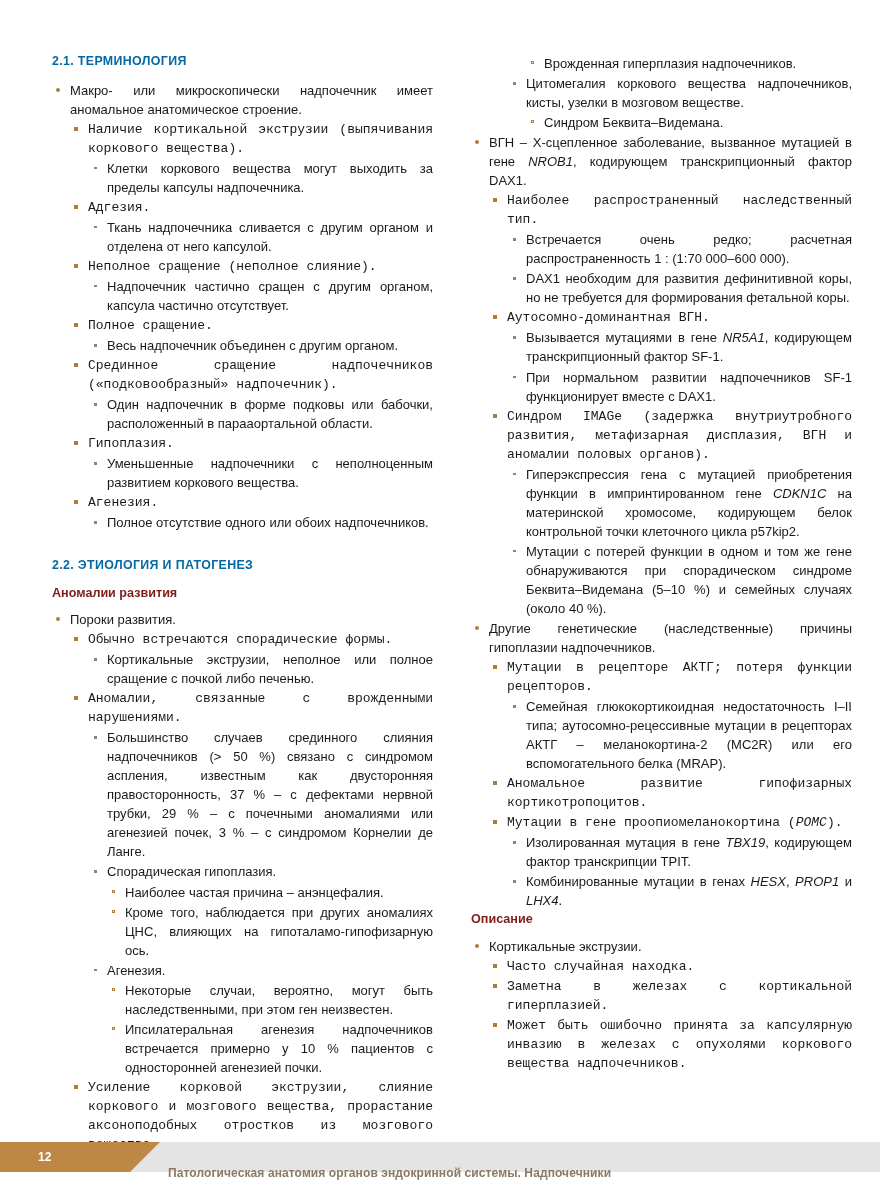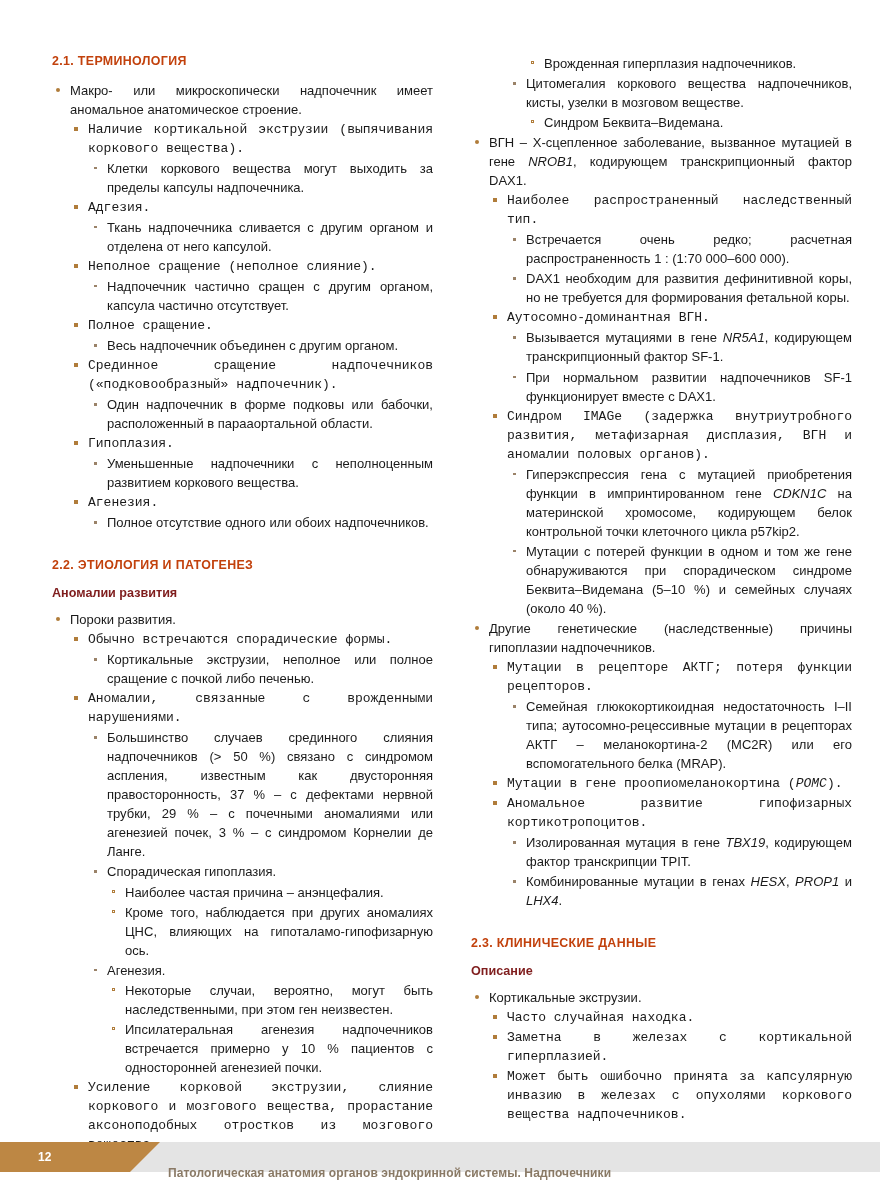--- a/index.html
+++ b/index.html
@@ -27,21 +27,21 @@
     padding: 0 48px 0 52px;
     box-sizing: border-box;
   }
   .col {
     width: 381px;
     flex: 0 0 381px;
   }
 
   
   .sec-heading {
-    color: #c2410c;
+    color: #0369a1;
     font-size: 12.4px;
     font-weight: bold;
     letter-spacing: 0.35px;
     margin: 0 0 11px 0;
     line-height: 1.25;
   }
   .sec-heading.spaced-top { margin-top: 26px; }
 
   .sub-heading {
     color: #7f1d1d;
@@ -317,34 +317,33 @@
         <li class="l1">
             <span class="txt">Другие генетические (наследственные) причины гипоплазии надпочечников.</span>
           </li>
         <li class="l2">
             <span class="txt">Мутации в рецепторе АКТГ; потеря функции рецепторов.</span>
           </li>
         <li class="l3">
             <span class="txt">Семейная глюкокортикоидная недостаточность I–II типа; аутосомно-рецессивные мутации в рецепторах АКТГ – меланокортина-2 (MC2R) или его вспомогательного белка (MRAP).</span>
           </li>
         <li class="l2">
+            <span class="txt">Аномальное развитие гипофизарных кортикотропоцитов.</span>
+          </li>
+        <li class="l2">
             <span class="txt">Мутации в гене проопиомеланокортина (<span class="gene">POMC</span>).</span>
-          </li>
-        <li class="l2">
-            <span class="txt">Аномальное развитие гипофизарных кортикотропоцитов.</span>
           </li>
         <li class="l3">
             <span class="txt">Изолированная мутация в гене <span class="gene">TBX19</span>, кодирующем фактор транскрипции TPIT.</span>
           </li>
         <li class="l3 last-of-block">
             <span class="txt">Комбинированные мутации в генах <span class="gene">HESX</span>, <span class="gene">PROP1</span> и <span class="gene">LHX4</span>.</span>
           </li>
       </ul>
 
-      <h2 class="sec-heading spaced-top">2.3. КЛИНИЧЕСКИЕ ДАННЫЕ</h2>
 
       <h3 class="sub-heading">Описание</h3>
 
       <ul class="lvl">
         <li class="l1">
             <span class="txt">Кортикальные экструзии.</span>
           </li>
         <li class="l2">
             <span class="txt">Часто случайная находка.</span>
           </li>

